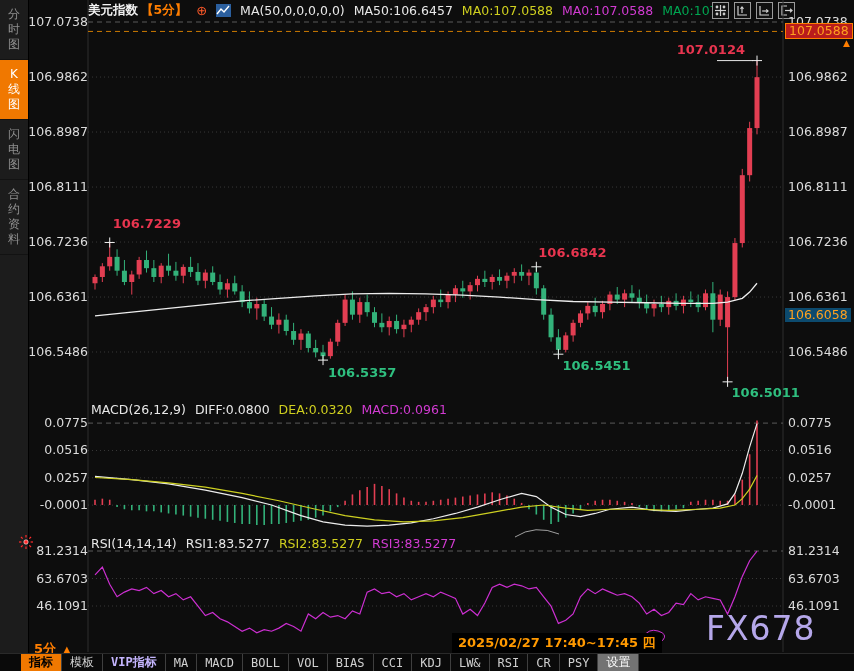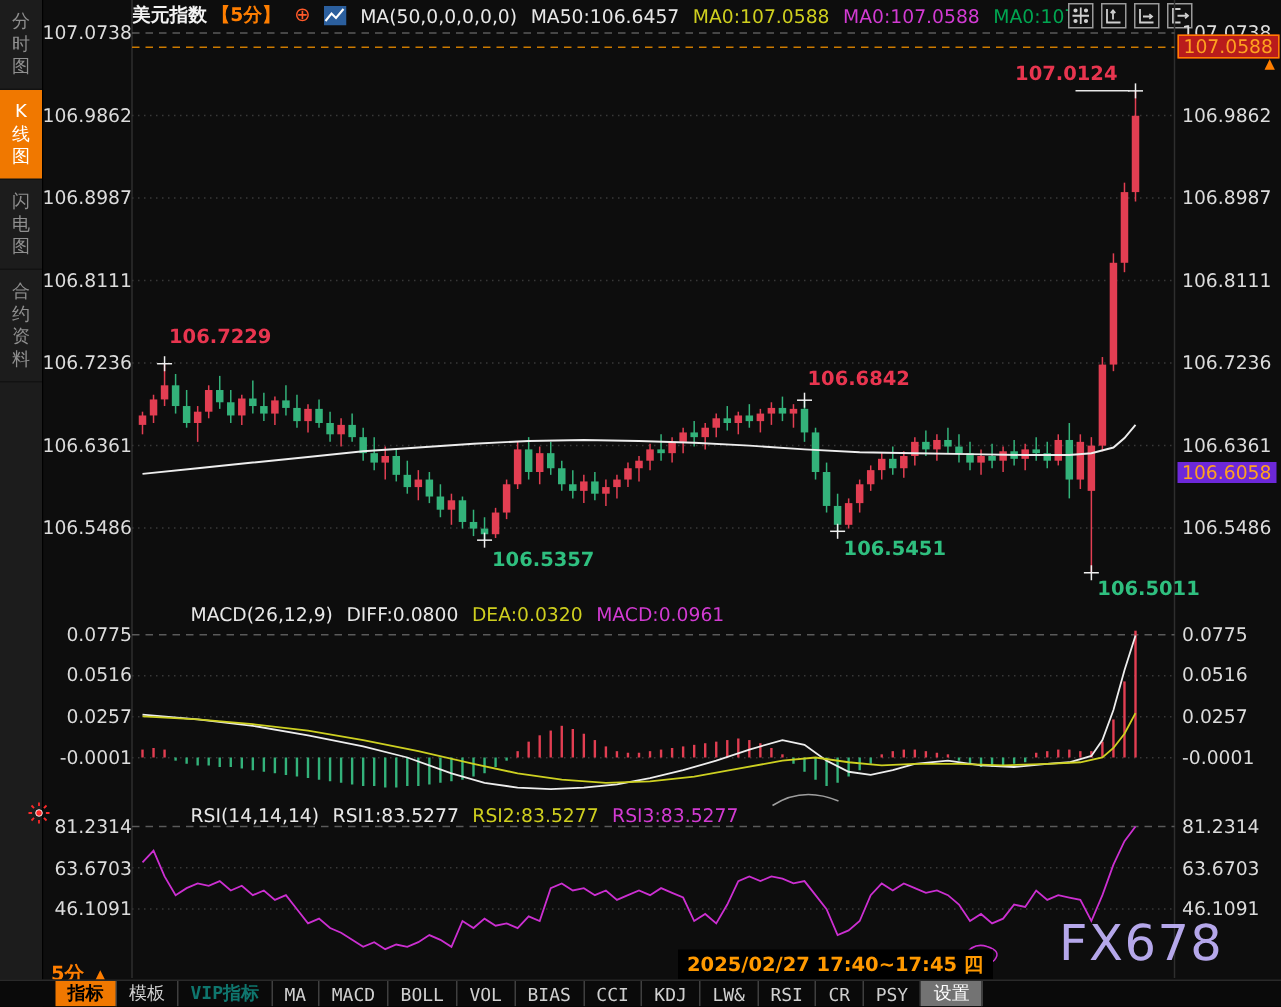--- a/index.html
+++ b/index.html
@@ -19,35 +19,35 @@
   .hd-y{color:#cfcf1f;} .hd-m{color:#d23bd2;} .hd-g{color:#00a651;}
   #hdr-buttons{position:absolute;left:712px;top:2px;display:flex;gap:5px;}
   .hbtn{width:17px;height:17px;border:1px solid #9a9a9a;background:#101010;box-sizing:border-box;
         display:flex;align-items:center;justify-content:center;cursor:pointer;}
   
   .ylab{position:absolute;font-size:12.5px;color:#dcdcdc;line-height:14px;}
   .ylab.left{right:770px;text-align:right;width:60px;}
   .ylab.right{left:788px;text-align:left;width:64px;}
   .price-box{position:absolute;left:785px;font-size:12.5px;line-height:14px;padding:0 3px;color:#ffa11f;}
   .price-box.bordered{border:1px solid #ff7e00;background:#b91c1c;}
-  .price-box.solid{background:#6d28d9;}
+  .price-box.solid{background:#0c4a6e;}
   
-  .pane-hd{position:absolute;left:91px;display:flex;gap:9px;font-size:12.5px;color:#e8e8e8;white-space:nowrap;margin-left:36px;}
+  .pane-hd{position:absolute;left:91px;display:flex;gap:9px;font-size:12.5px;color:#e8e8e8;white-space:nowrap;}
   
   #status-period{position:absolute;left:34px;top:640px;color:#ff7e00;font-size:13px;font-weight:bold;cursor:pointer;}
   #status-period .arr{font-size:10px;margin-left:7px;}
   #datetime-box{position:absolute;left:452px;top:633px;background:#000;color:#ff9900;font-size:13px;
                 font-weight:bold;padding:1px 6px;}
   #watermark{position:absolute;left:706px;top:609px;font-size:33px;color:#c4b5fd;opacity:.92;letter-spacing:1px;}
   #toolbar{position:absolute;left:0;top:653px;width:854px;height:18px;background:#0a0a0a;
-           border-top:1px solid #2a2a2a;display:flex;align-items:stretch;padding-left:37px;box-sizing:border-box;
+           border-top:1px solid #2a2a2a;display:flex;align-items:stretch;padding-left:21px;box-sizing:border-box;
            font-family:"DejaVu Sans Mono","Liberation Mono",monospace;font-size:12px;}
   .tb-tab{display:flex;align-items:center;padding:0 8px;color:#d0d0d0;border-right:1px solid #3f3f3f;cursor:pointer;}
   .tb-tab.active{background:#f07800;color:#000;font-weight:bold;}
-  .tb-tab.vip{color:#0f766e;font-weight:bold;}
+  .tb-tab.vip{color:#c4b5fd;font-weight:bold;}
   .tb-tab.settings{background:#737373;color:#fff;}
   svg text{font-family:"DejaVu Sans","Liberation Sans",sans-serif;}
   #chart-svg{position:absolute;left:0;top:0;}
 </style>
 </head>
 <body>
 
 <div id="app">
 
   <aside id="sidebar">

